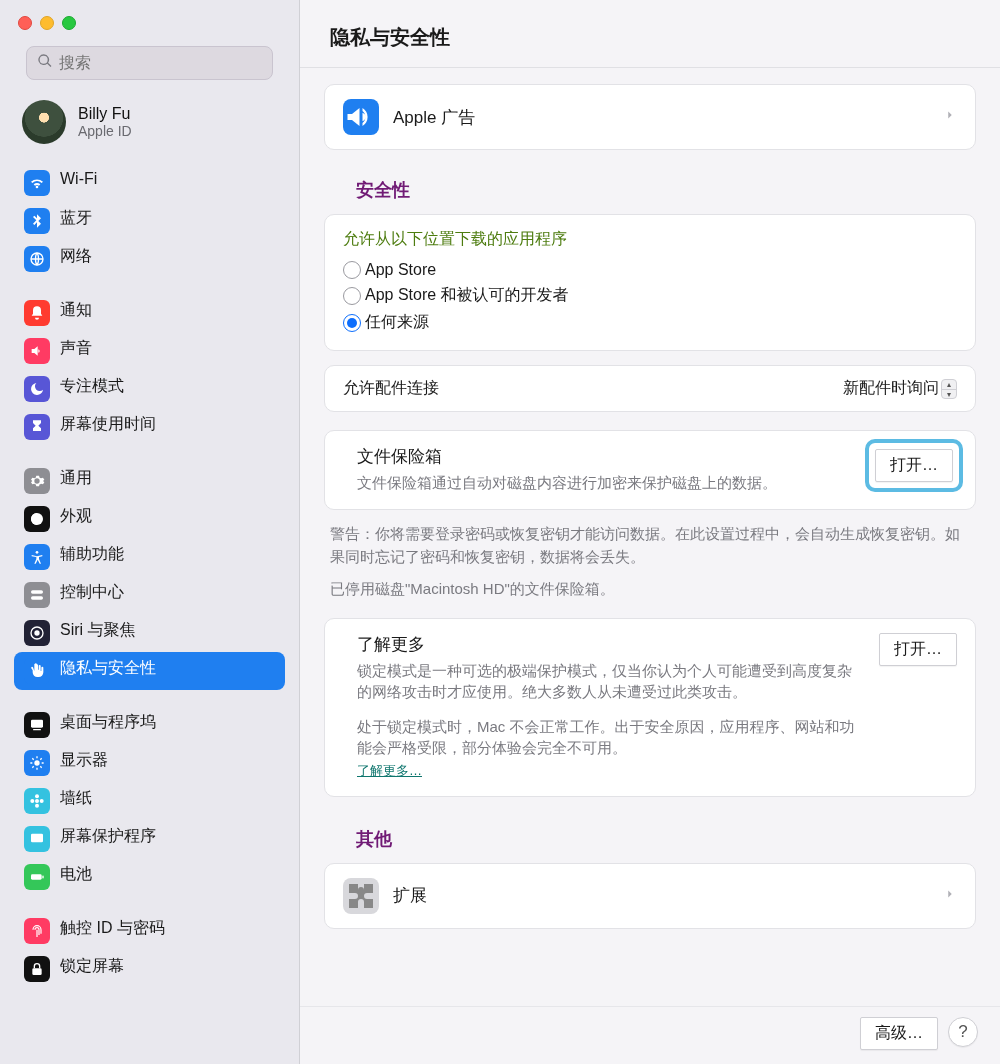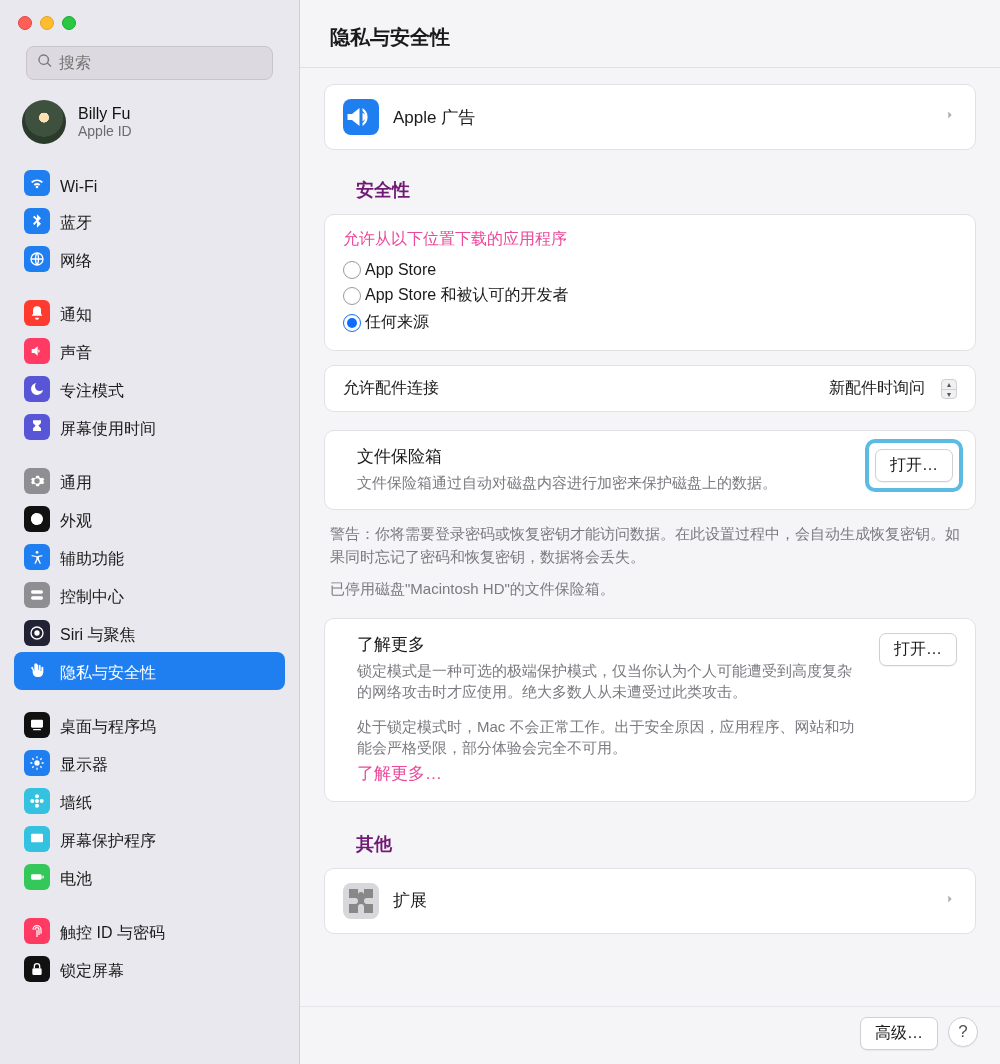--- a/index.html
+++ b/index.html
@@ -15,55 +15,55 @@
 .search { display: flex; align-items: center; background: #ddd9e0; border: 1px solid #c9c4cf; border-radius: 8px; padding: 6px 10px; }
 .search svg { width: 16px; height: 16px; fill: #7a7a80; margin-right: 6px; }
 .search input { background: none; border: none; outline: none; font-size: 16px; color: #6a6a70; width: 100%; }
 .account-row { display: flex; align-items: center; gap: 12px; padding: 10px 22px 14px; }
 .avatar { width: 44px; height: 44px; border-radius: 50%; background: radial-gradient(circle at 50% 40%, #ffe0b0 14%, #3e503e 15% 55%, #2b3b2b 56% 100%); }
 .acct-name { font-size: 16px; color: #111; }
 .acct-sub { font-size: 14px; color: #6a6a70; }
 .sb-list { overflow-y: auto; padding: 0 14px 12px; flex: 1; }
 .sb-group { margin-top: 6px; }
 .sb-group + .sb-group { margin-top: 16px; }
-.sb-item { display: flex; align-items: flex-end; gap: 10px; padding: 6px 10px; border-radius: 8px; cursor: default; font-size: 16px; color: #1a1a1a; }
+.sb-item { display: flex; align-items: flex-start; gap: 10px; padding: 6px 10px; border-radius: 8px; cursor: default; font-size: 16px; color: #1a1a1a; }
 .sb-item.selected { background: #1f7ff0; color: #fff; }
 .sb-icon { width: 26px; height: 26px; border-radius: 6px; display: flex; align-items: center; justify-content: center; color: #fff; flex-shrink: 0; font-size: 15px; }
 .sb-icon svg { width: 16px; height: 16px; fill: currentColor; }
 .main { flex: 1; display: flex; flex-direction: column; background: #f5f4f7; }
 .main-header { padding: 24px 30px 16px; font-size: 20px; font-weight: 700; color: #1a1a1a; border-bottom: 1px solid #e0e0e4; background: #f5f4f7; }
 .main-body { flex: 1; overflow-y: auto; padding: 16px 24px 0; }
 .card { background: #fff; border: 1px solid #e2e2e6; border-radius: 10px; padding: 0; margin-bottom: 18px; }
 .row { display: flex; align-items: center; padding: 14px 18px; gap: 14px; }
 .row .icon-box { width: 36px; height: 36px; border-radius: 8px; display: flex; align-items: center; justify-content: center; color: #fff; flex-shrink: 0; }
 .row .row-title { font-size: 17px; color: #1a1a1a; }
 .row .chev { margin-left: auto; color: #b0b0b6; }
 .row .chev svg { width: 14px; height: 14px; fill: currentColor; }
 .section-h { font-size: 18px; font-weight: 700; color: #701a75; padding: 10px 4px 12px; margin-left: 28px; }
 .radio-card { background: #fff; border: 1px solid #e2e2e6; border-radius: 10px; padding: 14px 18px 14px; margin-bottom: 14px; }
-.radio-title { font-size: 16px; color: #ec4899; margin-bottom: 8px; }
+.radio-title { font-size: 16px; color: #4d7c0f; margin-bottom: 8px; }
 .radio-opt { display: flex; align-items: center; gap: 4px; font-size: 16px; color: #1a1a1a; padding: 3px 0; }
 .radio { width: 18px; height: 18px; border: 1.5px solid #9a9aa0; border-radius: 50%; display: flex; align-items: center; justify-content: center; }
 .radio.checked { border-color: #0d6efd; }
 .radio.checked::after { content: ""; width: 10px; height: 10px; border-radius: 50%; background: #0d6efd; }
 .select-row { background: #fff; border: 1px solid #e2e2e6; border-radius: 10px; padding: 12px 18px; display: flex; align-items: center; margin-bottom: 18px; }
 .select-row .label { font-size: 16px; color: #1a1a1a; }
-.select-row .select { margin-left: auto; display: flex; align-items: center; gap: 16px; font-size: 16px; color: #1a1a1a; }
+.select-row .select { margin-left: auto; display: flex; align-items: center; gap: 2px; font-size: 16px; color: #1a1a1a; }
 .stepper { width: 16px; height: 20px; background: #f0f0f2; border: 1px solid #cfcfd4; border-radius: 4px; display: flex; flex-direction: column; }
 .stepper div { flex: 1; display: flex; align-items: center; justify-content: center; font-size: 8px; color: #555; }
 .stepper div:first-child { border-bottom: 1px solid #cfcfd4; }
 .filevault-card { background: #fff; border: 1px solid #e2e2e6; border-radius: 10px; margin-bottom: 12px; }
 .fv-row { display: flex; padding: 14px 18px 16px; gap: 14px; align-items: flex-start; }
 .fv-text { flex: 1; }
 .fv-title { font-size: 17px; color: #1a1a1a; margin-bottom: 4px; }
 .fv-sub { font-size: 15px; color: #7a7a80; line-height: 1.4; }
-.btn { background: #fff; border: 1px solid #cfcfd4; border-radius: 7px; padding: 5px 14px; font-size: 16px; color: #1a1a1a; cursor: default; white-space: nowrap; box-shadow: 0 1px 1px rgba(0,0,0,0.05); }
+.btn { background: #fff; border: 1px solid #cfcfd4; border-radius: 2px; padding: 5px 14px; font-size: 16px; color: #1a1a1a; cursor: default; white-space: nowrap; box-shadow: 0 1px 1px rgba(0,0,0,0.05); }
 .highlight-frame { border: 4px solid #5cbbe3; border-radius: 10px; padding: 6px; margin: -6px; }
 .note { font-size: 15px; color: #7a7a80; padding: 0 6px 8px; line-height: 1.55; }
-.link { color: #ec4899; font-size: 17px; cursor: default; }
+.link { color: #0f766e; font-size: 13px; cursor: default; text-decoration: underline; }
 .footer-bar { display: flex; justify-content: flex-end; gap: 10px; padding: 10px 22px 14px; background: #f5f4f7; border-top: 1px solid #e6e6ea; }
 .help-btn { width: 30px; height: 30px; border-radius: 50%; border: 1px solid #cfcfd4; background: #fff; display: flex; align-items: center; justify-content: center; font-size: 17px; color: #555; box-shadow: 0 1px 1px rgba(0,0,0,0.05); }
 .divider-row { border-top: 1px solid #e8e8ec; }
 </style>
 </head>
 <body>
 
 <div class="window">
 
   <div class="sidebar">

